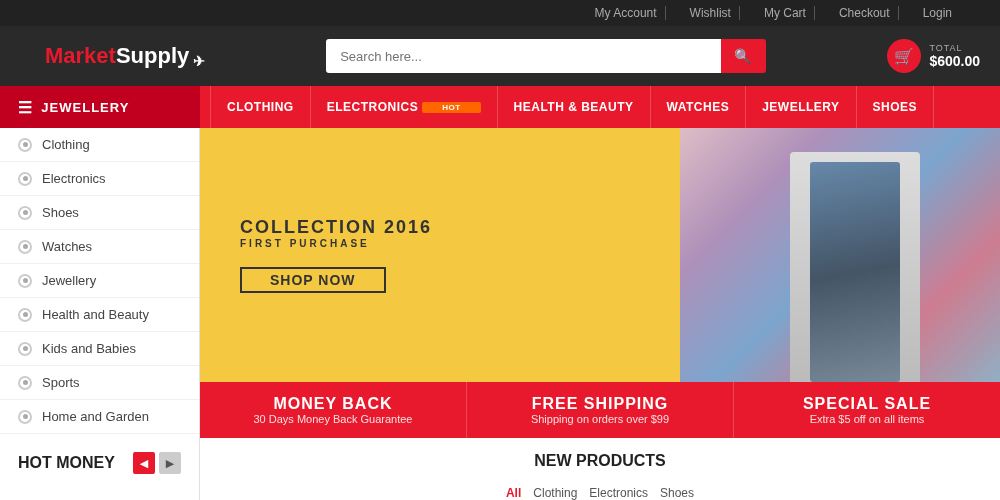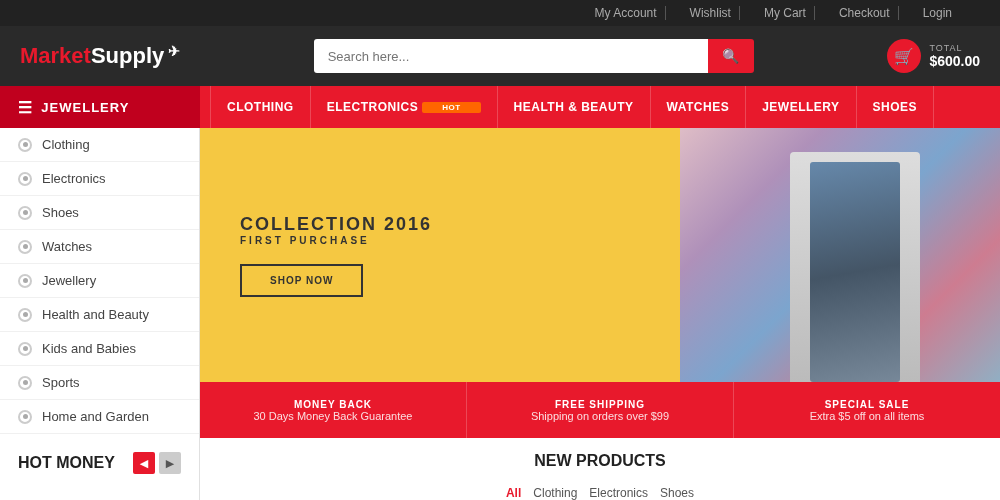--- a/index.html
+++ b/index.html
@@ -35,25 +35,26 @@
     .header {
       background: #2a2a2a;
       padding: 10px 20px;
       display: flex;
       align-items: center;
       justify-content: space-between;
       height: 60px;
     }
     .logo {
       display: flex;
-      align-items: flex-start;
+      align-items: flex-end;
       font-size: 22px;
       font-weight: bold;
       color: #fff;
       text-decoration: none;
+      margin-left: 25px;
     }
     .logo span.market { color: #e8192c; }
     .logo span.supply { color: #fff; }
     .logo-icon {
       color: #fff;
       font-size: 14px;
       margin-left: 4px;
     }
 
     .search-bar {
@@ -238,22 +239,22 @@
     .hero-desc {
       font-size: 10px;
       font-weight: bold;
       color: #333;
       letter-spacing: 3px;
       margin-bottom: 18px;
     }
     .shop-now-btn {
       border: 2px solid #333;
       background: transparent;
-      padding: 9px 28px;
-      font-size: 10px;
+      padding: 3px 28px;
+      font-size: 14px;
       font-weight: bold;
       letter-spacing: 1px;
       cursor: pointer;
       color: #333;
     }
 
     .hero-model {
       position: absolute;
       right: 80px;
       bottom: 0;
@@ -295,21 +296,21 @@
       flex: 1;
       display: flex;
       flex-direction: column;
       align-items: center;
       justify-content: center;
       color: #fff;
       border-right: 1px solid rgba(255,255,255,0.2);
     }
     .promo-item:last-child { border-right: none; }
     .promo-title {
-      font-size: 10px;
+      font-size: 16px;
       font-weight: bold;
       letter-spacing: 1px;
     }
     .promo-desc {
       font-size: 11px;
       opacity: 0.85;
     }
 
     
     .bottom-section {

